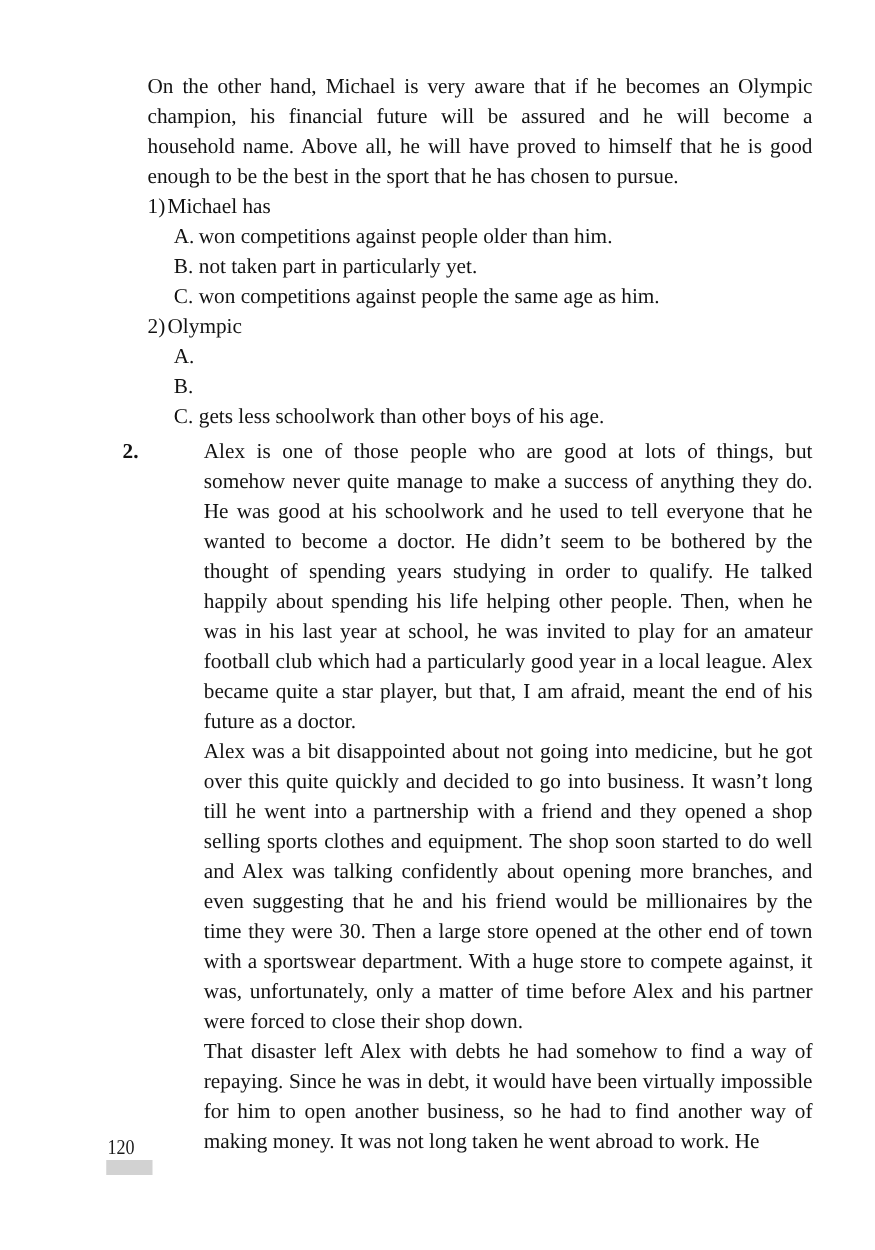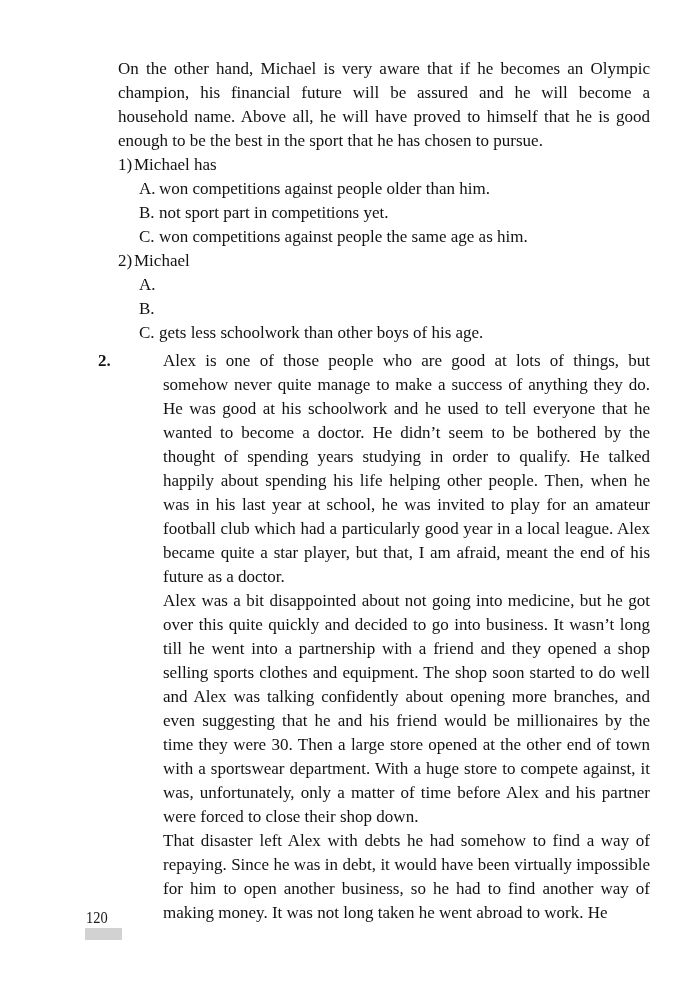--- a/index.html
+++ b/index.html
@@ -100,30 +100,30 @@
         <span class="subq-num">1)</span>
         <span class="subq-stem">Michael has</span>
       </div>
 
       <div class="option">
         <span class="opt-letter">A.</span>
         <span class="opt-text">won competitions against people older than him.</span>
       </div>
       <div class="option">
         <span class="opt-letter">B.</span>
-        <span class="opt-text">not sport part in competitions yet.</span>
+        <span class="opt-text">not taken part in particularly yet.</span>
       </div>
       <div class="option">
         <span class="opt-letter">C.</span>
         <span class="opt-text">won competitions against people the same age as him.</span>
       </div>
 
       <div class="subq">
         <span class="subq-num">2)</span>
-        <span class="subq-stem">Michael</span>
+        <span class="subq-stem">Olympic</span>
       </div>
 
       <div class="option">
         <span class="opt-letter">A.</span>
       </div>
       <div class="option">
         <span class="opt-letter">B.</span>
       </div>
       <div class="option">
         <span class="opt-letter">C.</span>

